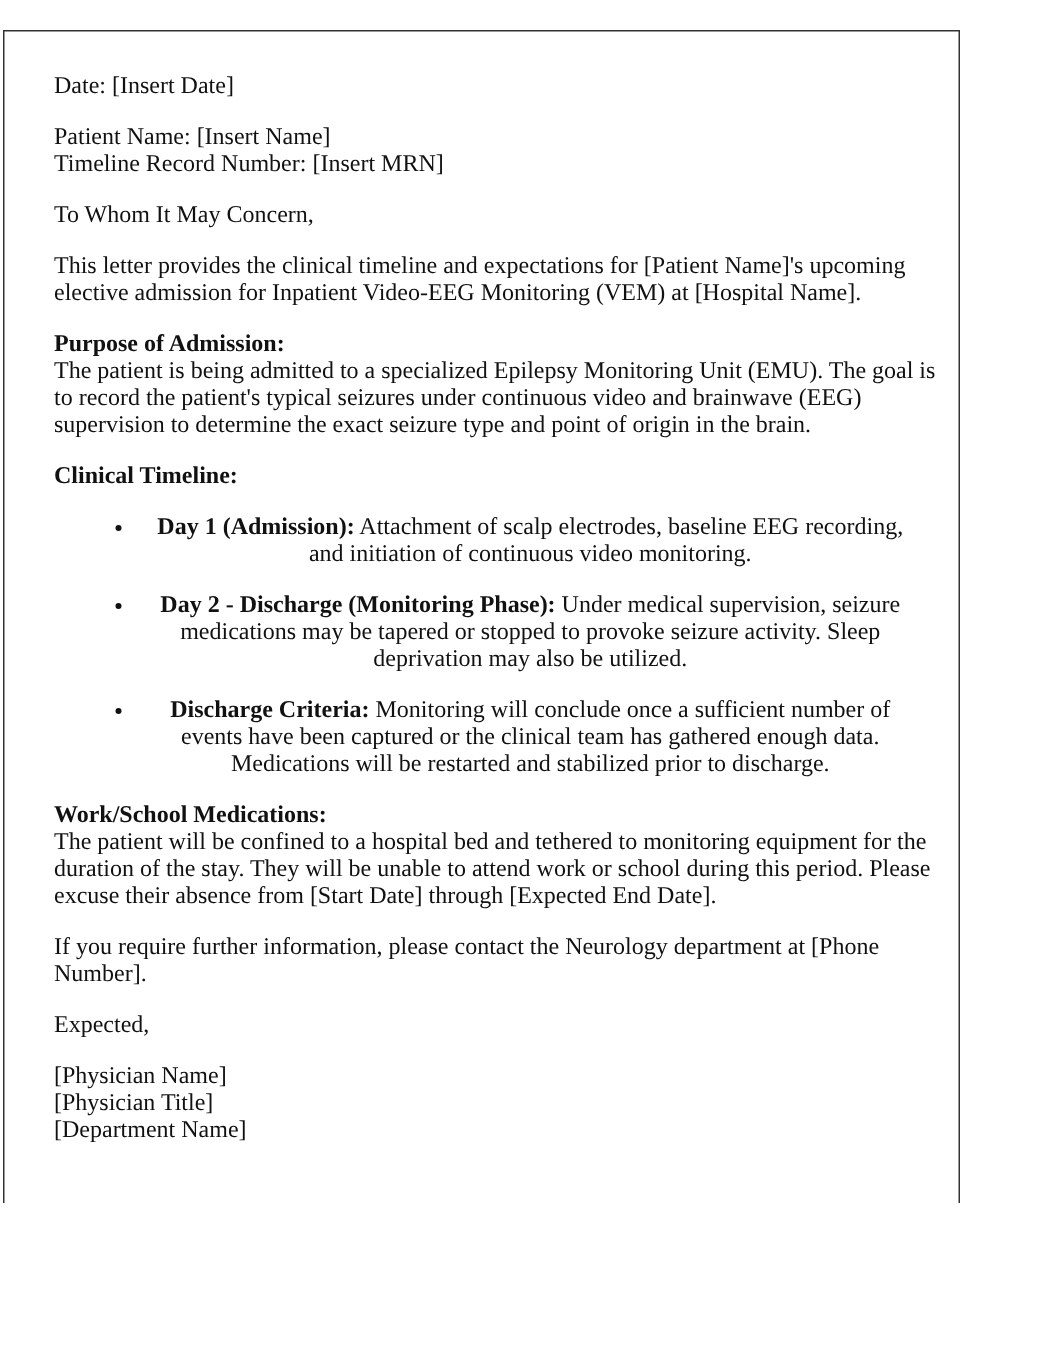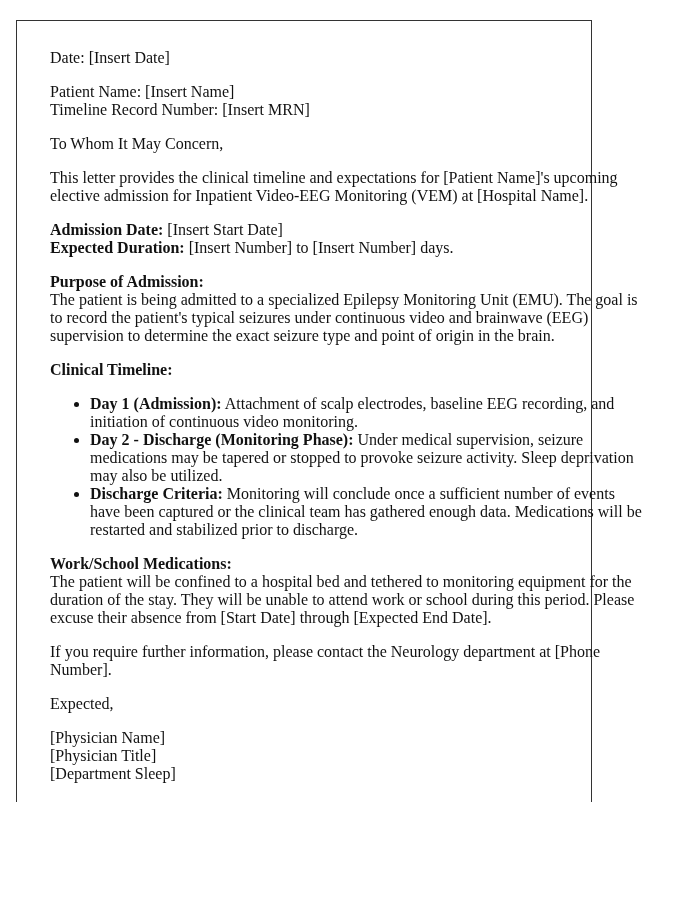--- a/index.html
+++ b/index.html
@@ -2,30 +2,30 @@
 <html><head>
 <meta charset="utf-8">
 <style>
   html, body { margin: 0; padding: 0; background: #ffffff; }
   body {
     width: 700px; height: 900px; position: relative; overflow: hidden;
     font-family: "Liberation Serif", "DejaVu Serif", serif;
     font-size: 16px; line-height: 18px; color: #111111;
   }
   .page {
-    position: absolute; left: 16px; top: 20px; width: 576px; height: 782px;
+    position: absolute; left: 2px; top: 20px; width: 638px; height: 782px;
     border-left: 1.5px solid #333; border-right: 1.5px solid #333; border-top: 1.5px solid #333;
     box-sizing: border-box;
   }
   .content { position: absolute; left: 33px; top: 28px; width: 595px; }
   p { margin: 0 0 16px 0; }
   .line { display: block; }
   b { font-weight: bold; }
   ul { margin: 0 0 16px 0; padding-left: 40px; }
-  ul li { margin: 0; padding: 0; }
+  ul li { margin: 16px; padding: 0; text-align: center; }
   .sig p { margin: 0; }
 </style>
 </head>
 <body>
 
 <div class="page">
   <div class="content">
 
     <p>
       <span class="line">Date: [Insert Date]</span>
@@ -33,24 +33,20 @@
 
     <p>
       <span class="line">Patient Name: [Insert Name]</span>
       <span class="line">Timeline Record Number: [Insert MRN]</span>
     </p>
 
     <p>To Whom It May Concern,</p>
 
     <p>This letter provides the clinical timeline and expectations for [Patient Name]'s upcoming elective admission for Inpatient Video-EEG Monitoring (VEM) at [Hospital Name].</p>
 
-    <p>
-      <span class="line"><b>Admission Date:</b><span> [Insert Start Date]</span></span>
-      <span class="line"><b>Expected Duration:</b><span> [Insert Number] to [Insert Number] days.</span></span>
-    </p>
 
     <p>
       <b class="line">Purpose of Admission:</b>
       <span>The patient is being admitted to a specialized Epilepsy Monitoring Unit (EMU). The goal is to record the patient's typical seizures under continuous video and brainwave (EEG) supervision to determine the exact seizure type and point of origin in the brain.</span>
     </p>
 
     <p><b>Clinical Timeline:</b></p>
 
     <ul>
       <li><b>Day 1 (Admission):</b><span> Attachment of scalp electrodes, baseline EEG recording, and initiation of continuous video monitoring.</span></li>
@@ -63,17 +59,17 @@
       <span>The patient will be confined to a hospital bed and tethered to monitoring equipment for the duration of the stay. They will be unable to attend work or school during this period. Please excuse their absence from [Start Date] through [Expected End Date].</span>
     </p>
 
     <p>If you require further information, please contact the Neurology department at [Phone Number].</p>
 
     <p>Expected,</p>
 
     <div class="sig">
       <p>[Physician Name]</p>
       <p>[Physician Title]</p>
-      <p>[Department Sleep]</p>
+      <p>[Department Name]</p>
     </div>
 
   </div>
 </div>
 
 </body></html>

